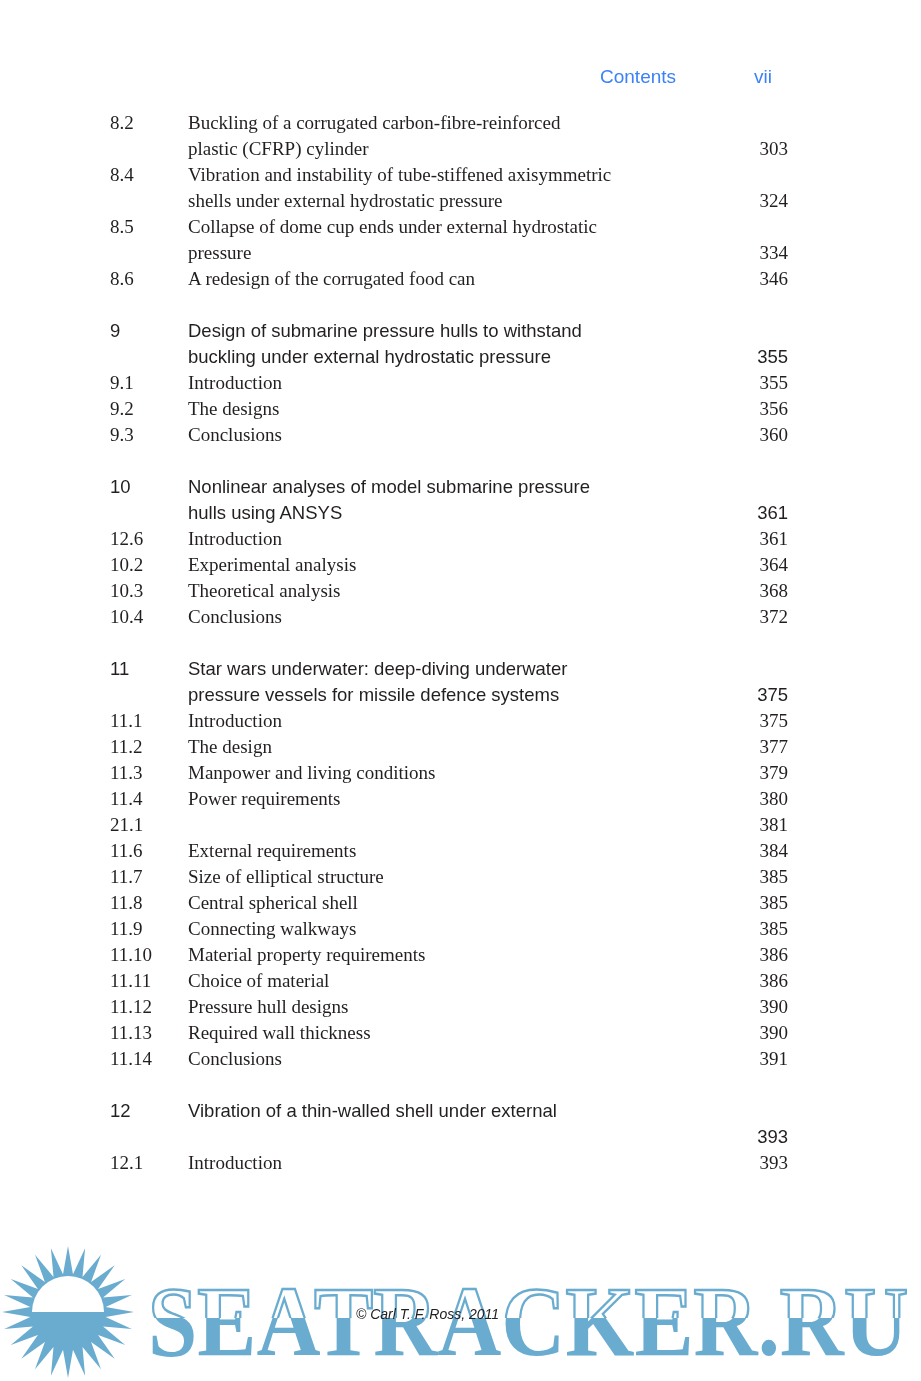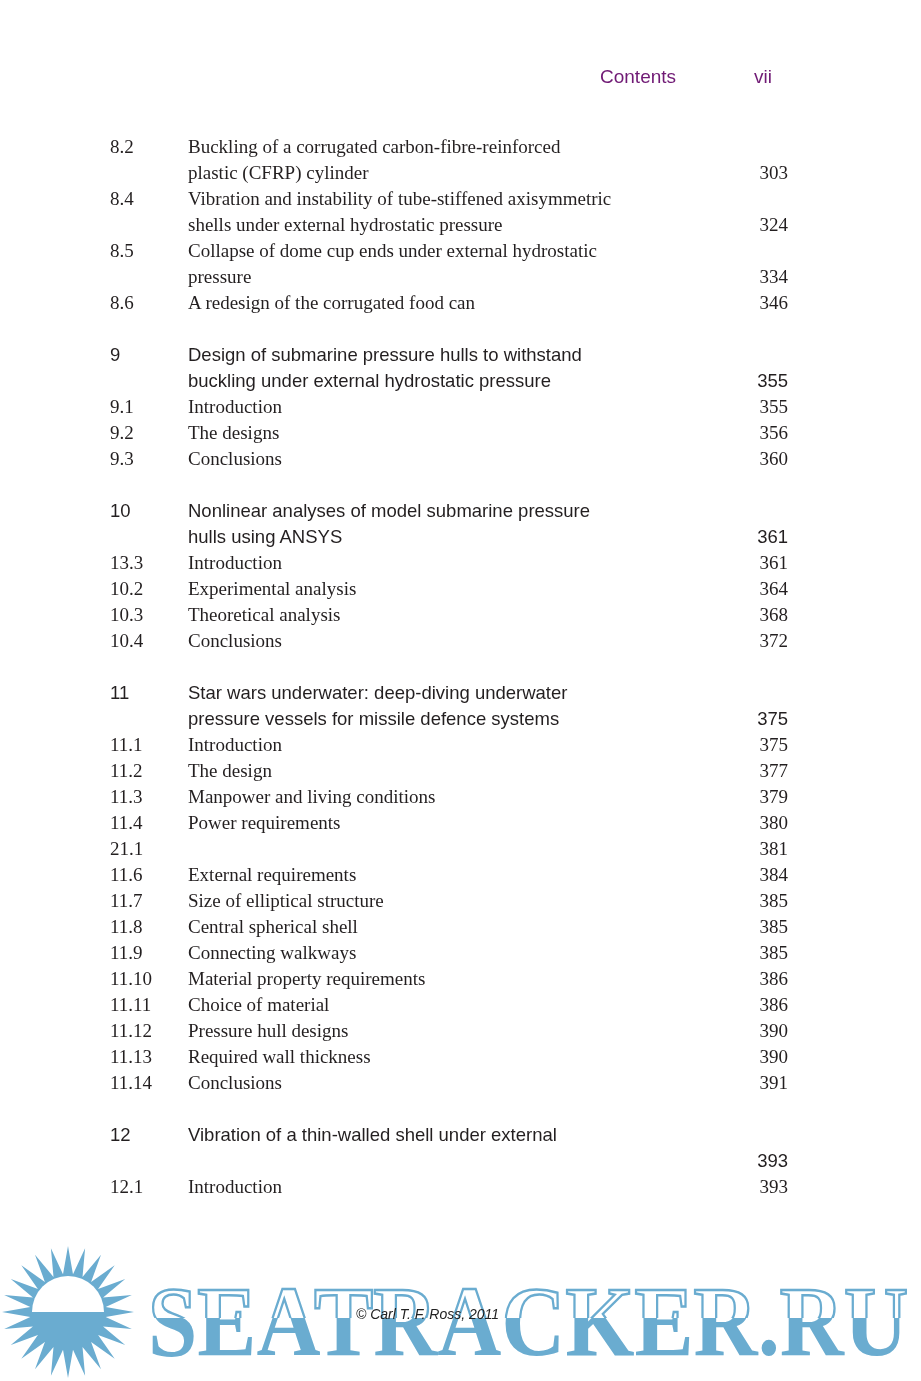--- a/index.html
+++ b/index.html
@@ -1,20 +1,20 @@
 <!DOCTYPE html>
 <html><head>
 <meta charset="utf-8">
 <style>
   html, body { margin:0; padding:0; background:#ffffff; }
   body { width:921px; height:1381px; position:relative; overflow:hidden; color:#231f20; }
-  .header { position:absolute; top:66px; left:0; width:921px; height:30px; font-family:"Liberation Sans", sans-serif; font-size:19px; color:#701a75; }
+  .header { position:absolute; top:66px; left:0; width:921px; height:30px; font-family:"Liberation Sans", sans-serif; font-size:19px; color:#3b82f6; }
   .header .title { position:absolute; left:600px; top:0; }
   .header .page { position:absolute; left:754px; top:0; }
-  .toc { position:absolute; top:134px; left:110px; width:678px;text-align:right; }
+  .toc { position:absolute; top:110px; left:110px; width:678px;text-align:right; }
   .row { position:relative; height:26px; line-height:26px; }
   .row .num { position:absolute; left:0; top:0; }
   .row .title { position:absolute; left:78px; top:0; white-space:nowrap; }
   .row .pg { position:absolute; right:0; top:0; }
   .sec { font-family:"Liberation Serif", serif; font-size:19px; }
   .chap { font-family:"Liberation Sans", sans-serif; font-size:18.5px; }
   .chap .pg { font-size:18.5px; }
   .gap { height:26px; }
   .banner { position:absolute; left:0; top:1240px; width:892px; height:141px; }
   .copyright { position:absolute; left:356px; top:1306px; font-family:"Liberation Sans", sans-serif; font-size:14px; color:#222;font-style:italic; }
@@ -103,21 +103,21 @@
         <span class="num">10</span>
         <span class="title">Nonlinear analyses of model submarine pressure</span>
       </div>
       <div class="row">
         <span class="title">hulls using ANSYS</span>
         <span class="pg">361</span>
       </div>
     </div>
     <div class="entry sec">
       <div class="row">
-        <span class="num">13.3</span>
+        <span class="num">12.6</span>
         <span class="title">Introduction</span>
         <span class="pg">361</span>
       </div>
     </div>
     <div class="entry sec">
       <div class="row">
         <span class="num">10.2</span>
         <span class="title">Experimental analysis</span>
         <span class="pg">364</span>
       </div>

